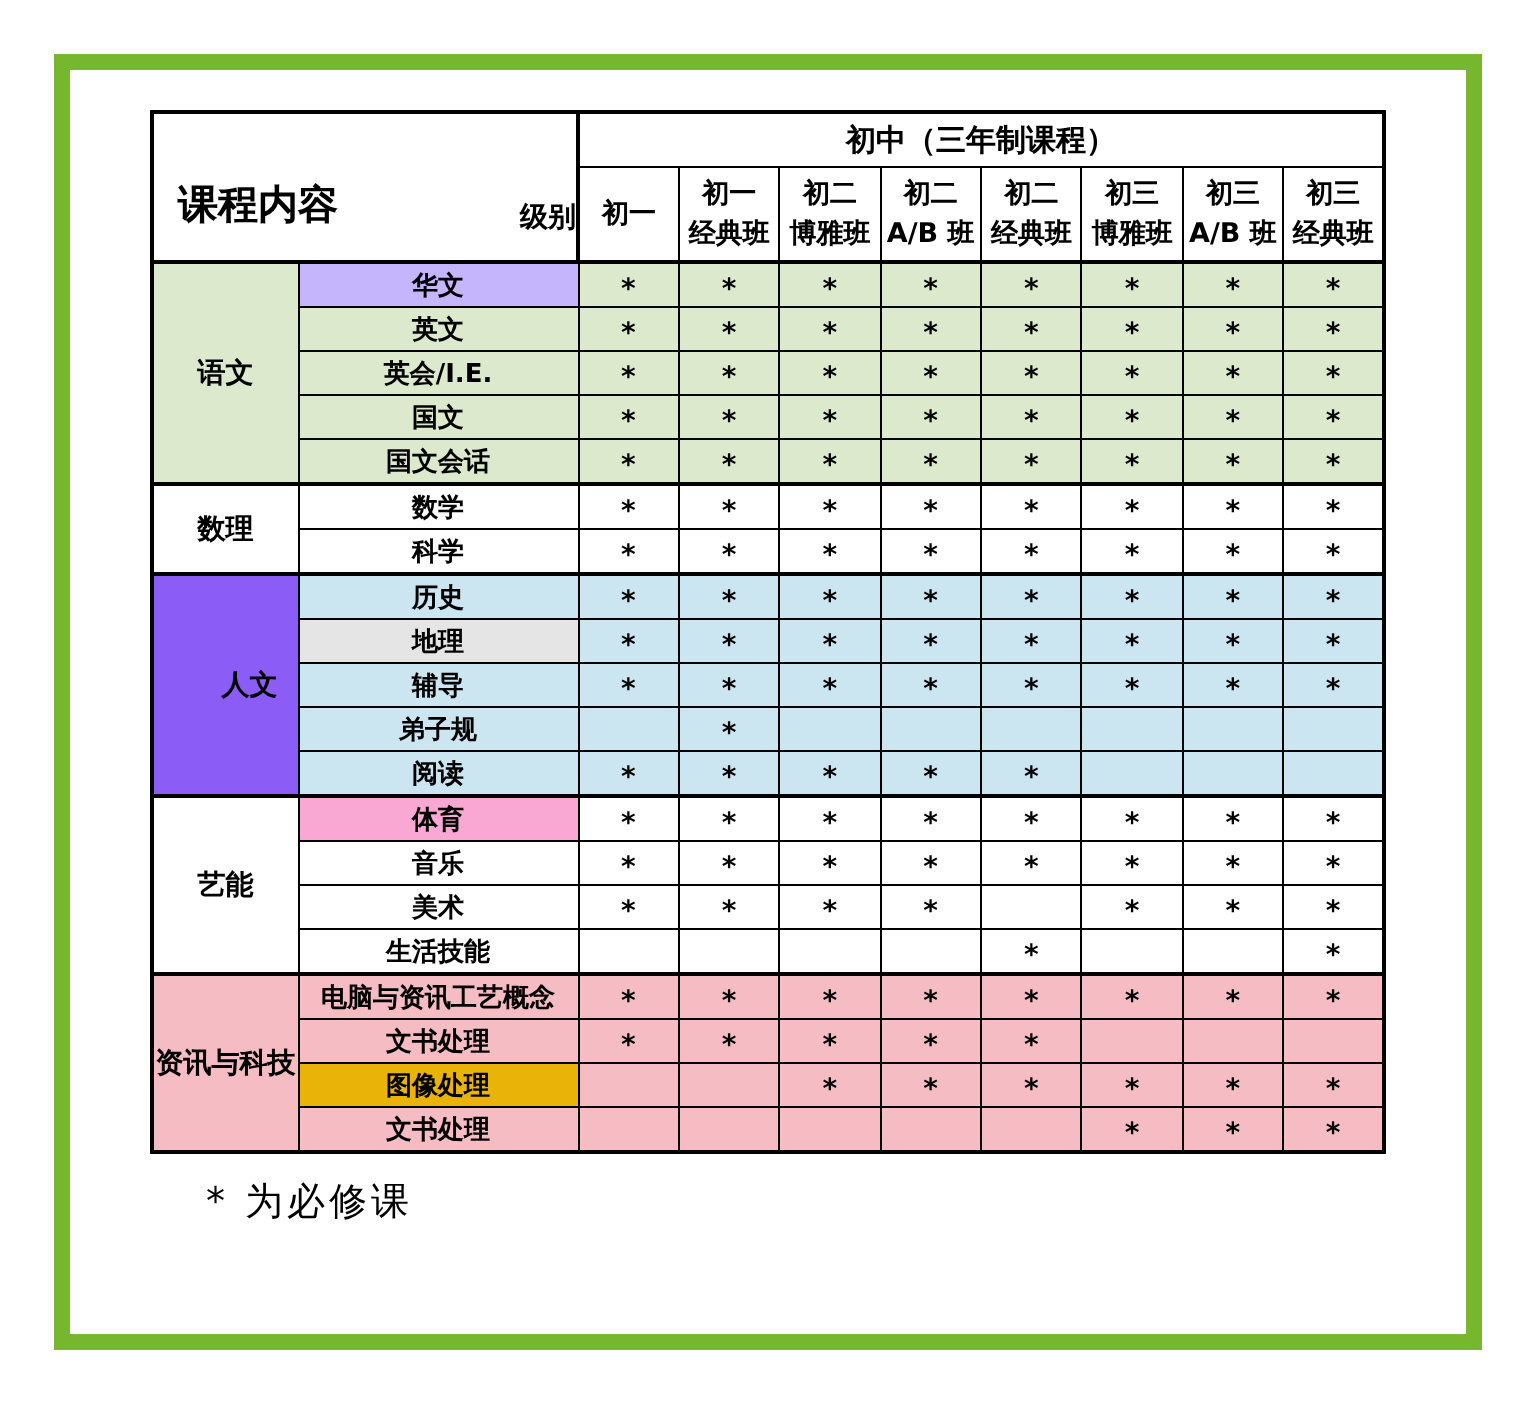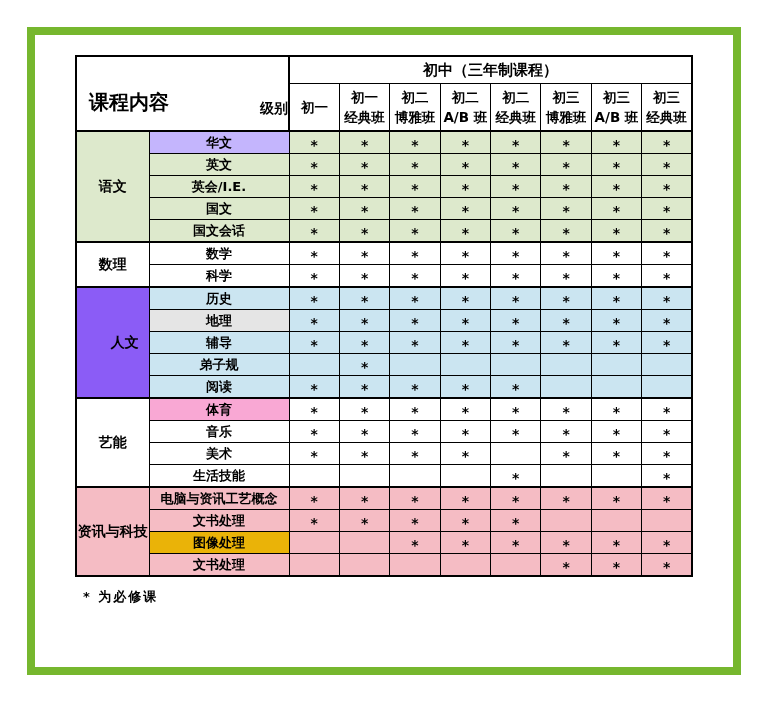--- a/index.html
+++ b/index.html
@@ -54,23 +54,23 @@
   .col-head div { line-height: 20px; }
   tbody th, tbody td { height: 21px; }
   .group-name { font-size: 14px; }
   .subject { font-size: 13px; border-right-width: 2px; }
   .mark { font-size: 14px; }
   .mark span { display: inline-block; transform: translateY(2px); }
   .thick-right { border-right-width: 2px; }
   tr.group-first > th, tr.group-first > td { border-top-width: 2px; }
   .corner.thick-right { border-right-width: 2px; }
   .footnote {
-    margin: 11px 0 0 48px;
-    font-size: 13px;
-    font-weight: bold;
+    margin: 11px 0 0 68px;
+    font-size: 19px;
+    font-weight: normal;
     letter-spacing: 2px;
   }
 </style>
 </head>
 <body>
 
 <div class="frame" style="border-color: rgb(118, 183, 46);">
 
 
   <table class="subjects-table">

